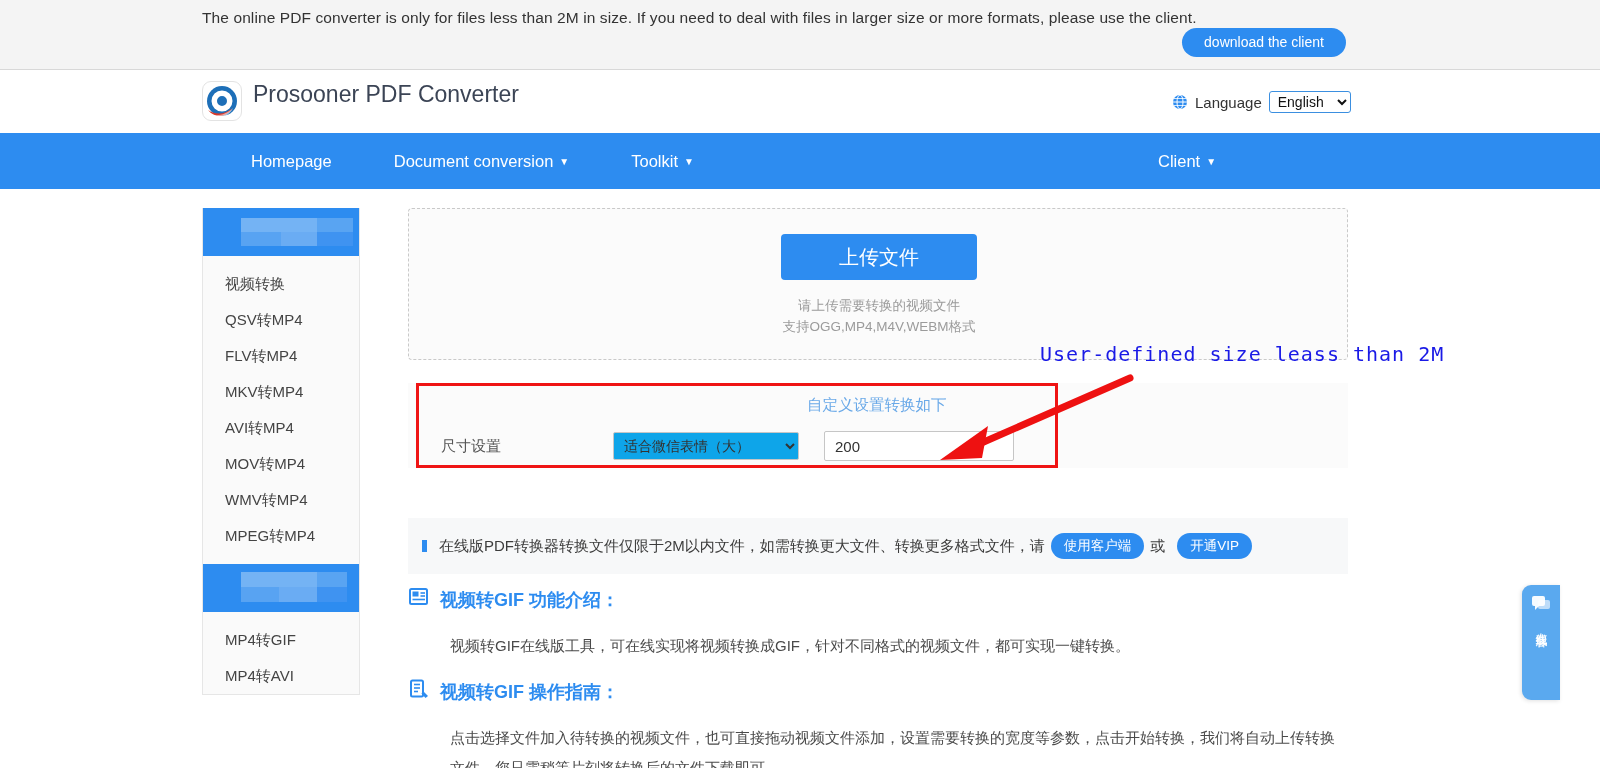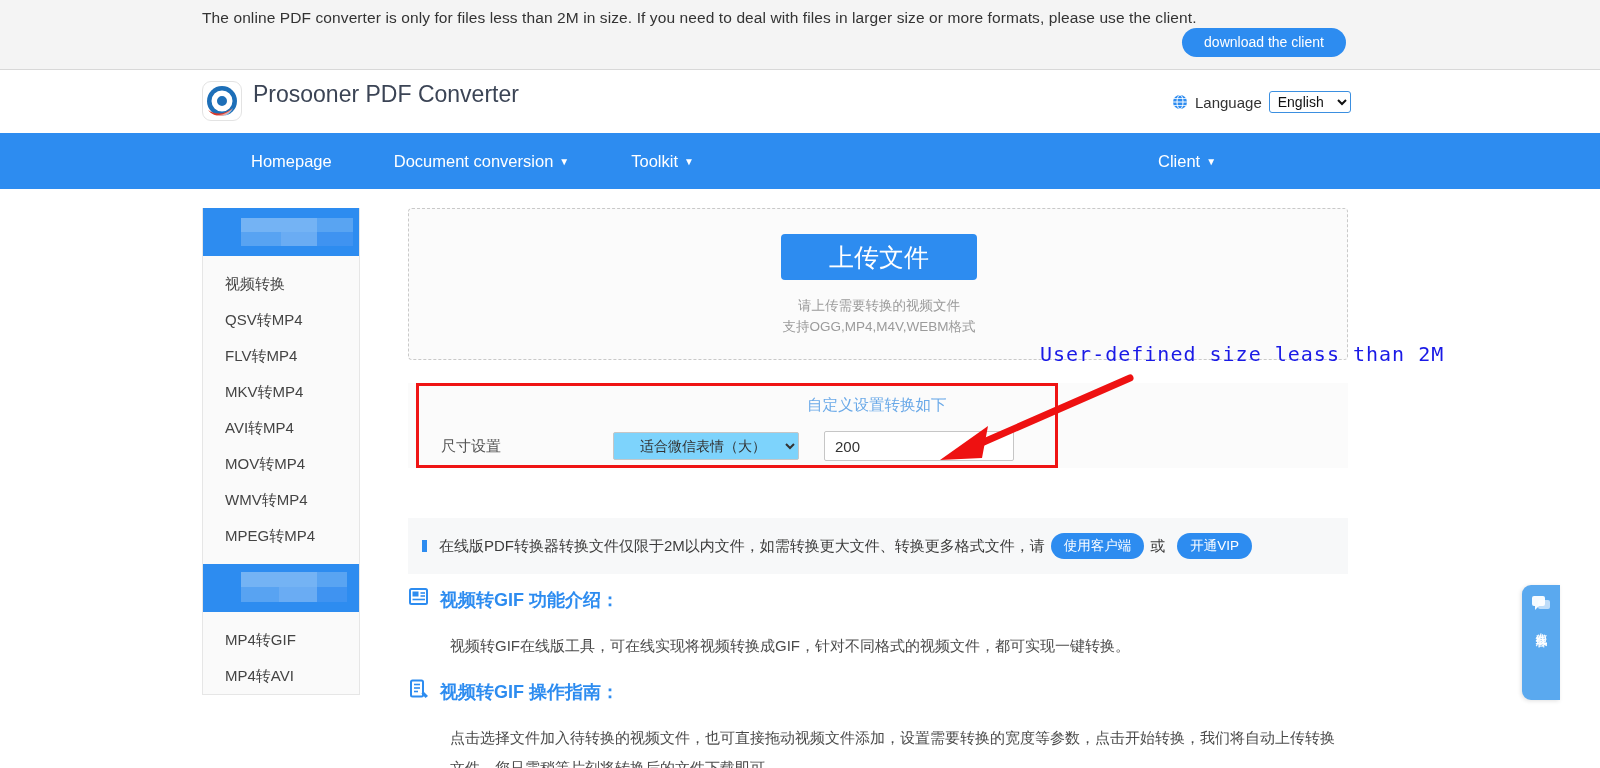--- a/index.html
+++ b/index.html
@@ -95,21 +95,21 @@
   
   .content{ position:absolute; left:408px; top:208px; width:940px; }
 
   .upload-box{
     width:940px; height:152px; border:1px dashed #c9c9c9; border-radius:4px;
     background:#fbfbfb; position:relative;
   }
   .upload-btn{
     position:absolute; left:372px; top:25px;
     width:196px; height:46px; background:#2d8cf0; color:#fff;
-    border:none; border-radius:4px; font-size:25px; font-family:inherit;
+    border:none; border-radius:4px; font-size:20px; font-family:inherit;
     cursor:pointer; padding:0;
   }
   .upload-hint{
     position:absolute; left:0; top:86px; width:940px; text-align:center;
     font-size:13.5px; color:#9b9b9b; line-height:21px;
   }
 
   
   .settings-wrap{
     position:absolute; left:0; top:175px; width:940px; height:85px;
@@ -124,21 +124,21 @@
     font-size:15.5px; color:#6aa9e8; white-space:nowrap;
   }
   .settings-row{
     position:absolute; left:0; top:45px; width:642px; height:30px;
     display:flex; align-items:center;
   }
   .size-label{ position:absolute; left:22px; font-size:15px; color:#555; }
   .size-select{
     position:absolute; left:194px; width:186px; height:28px;
     font-size:14px; font-family:inherit; border:1px solid #c6c6c6;
-    border-radius:2px; background:#7dd3fc; color:#333; padding-left:22px;
+    border-radius:2px; background:#0ea5e9; color:#333; padding-left:6px;
   }
   .size-input{
     position:absolute; left:405px; width:190px; height:30px;
     font-size:15px; font-family:Liberation Sans, sans-serif; border:1px solid #c6c6c6;
     border-radius:2px; background:#fff; color:#333; padding-left:10px;
   }
 
   
   .annotation{
     position:absolute; left:1040px; top:342px;

